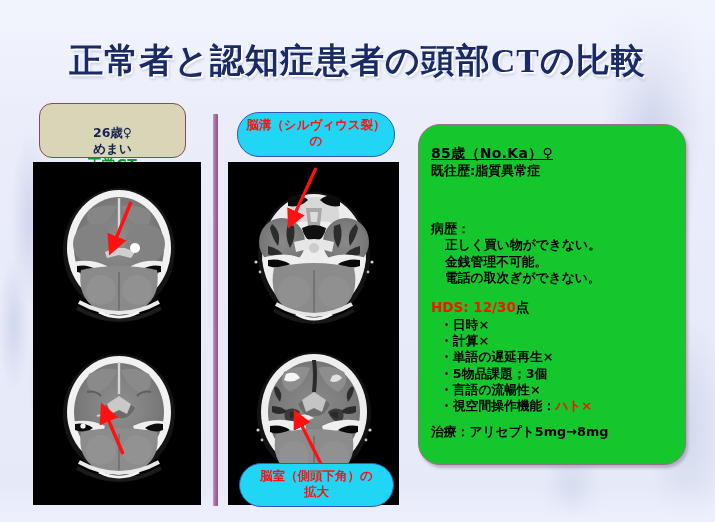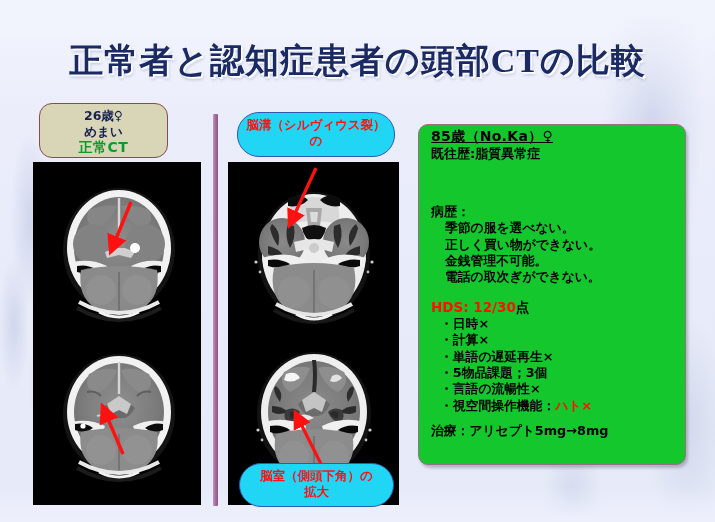--- a/index.html
+++ b/index.html
@@ -97,26 +97,26 @@
   
   .label-box {
     position: absolute;
     box-sizing: border-box;
     text-align: center;
     line-height: 1.25;
   }
   .label-beige {
     left: 39px;
     top: 103px;
-    width: 129px;
+    width: 147px;
     height: 55px;
     background: #d9d5b7;
     border: 1.5px solid #8b4a52;
     border-radius: 13px;
-    padding-top: 4px;
+    padding-top: 21px;
     font-family: "DejaVu Sans", "Liberation Sans", sans-serif;
     font-size: 12.5px;
     color: #17234f;
     font-weight: 700;
   }
   .label-beige .normal-ct {
     color: #0c9c2e;
     font-weight: 700;
     font-size: 14px;
     letter-spacing: 0.5px;
@@ -159,23 +159,23 @@
   .ct-svg { display: block; width: 100%; height: 100%; }
 
   
   .green-panel {
     position: absolute;
     left: 418px;
     top: 124px;
     width: 268px;
     height: 341px;
     background: #13c72c;
-    border-radius: 10px;
+    border-radius: 22px;
     box-sizing: border-box;
-    padding: 3px 10px 6px 12px;
+    padding: 20px 10px 6px 12px;
     border: 1px solid #9a6f86;
     box-shadow: 2px 3px 3px rgba(120,110,140,0.45);
     font-family: "DejaVu Sans", "Liberation Sans", sans-serif;
     color: #000000;
     font-size: 12.6px;
     line-height: 1.28;
   }
   .green-panel .hdr {
     font-weight: 700;
     font-size: 14px;
@@ -468,21 +468,20 @@
     <div>拡大</div>
   </div>
 
   <div class="green-panel">
     <div class="hdr">85歳（No.Ka）♀</div>
     <div class="sub">既往歴:脂質異常症</div>
 
     <div class="gap"></div>
 
     <div class="section-title">病歴：</div>
-    <div class="indent">季節の服を選べない。</div>
     <div class="indent">正しく買い物ができない。</div>
     <div class="indent">金銭管理不可能。</div>
     <div class="indent">電話の取次ぎができない。</div>
 
     <div class="gap"></div>
 
     <div class="hds"><span>HDS: 12/30</span><span class="pt">点</span></div>
     <div class="bullet">・日時×</div>
     <div class="bullet">・計算×</div>
     <div class="bullet">・単語の遅延再生×</div>

